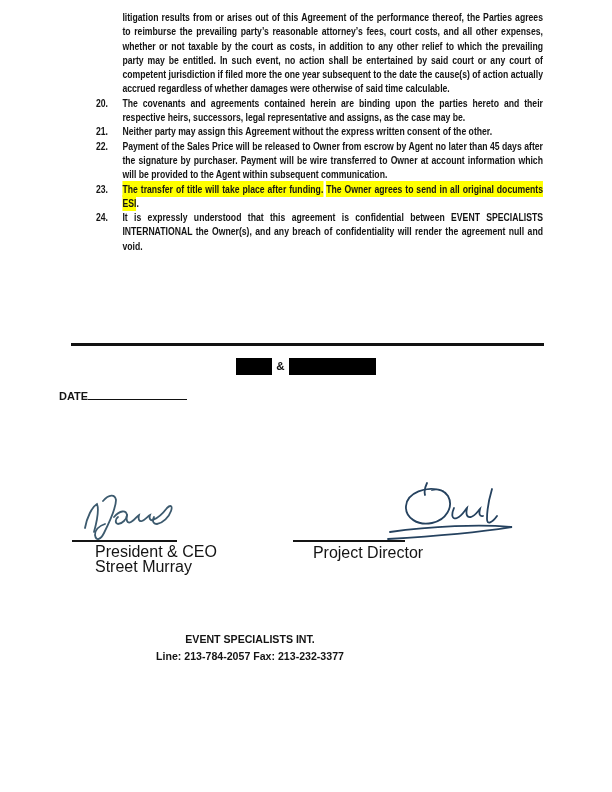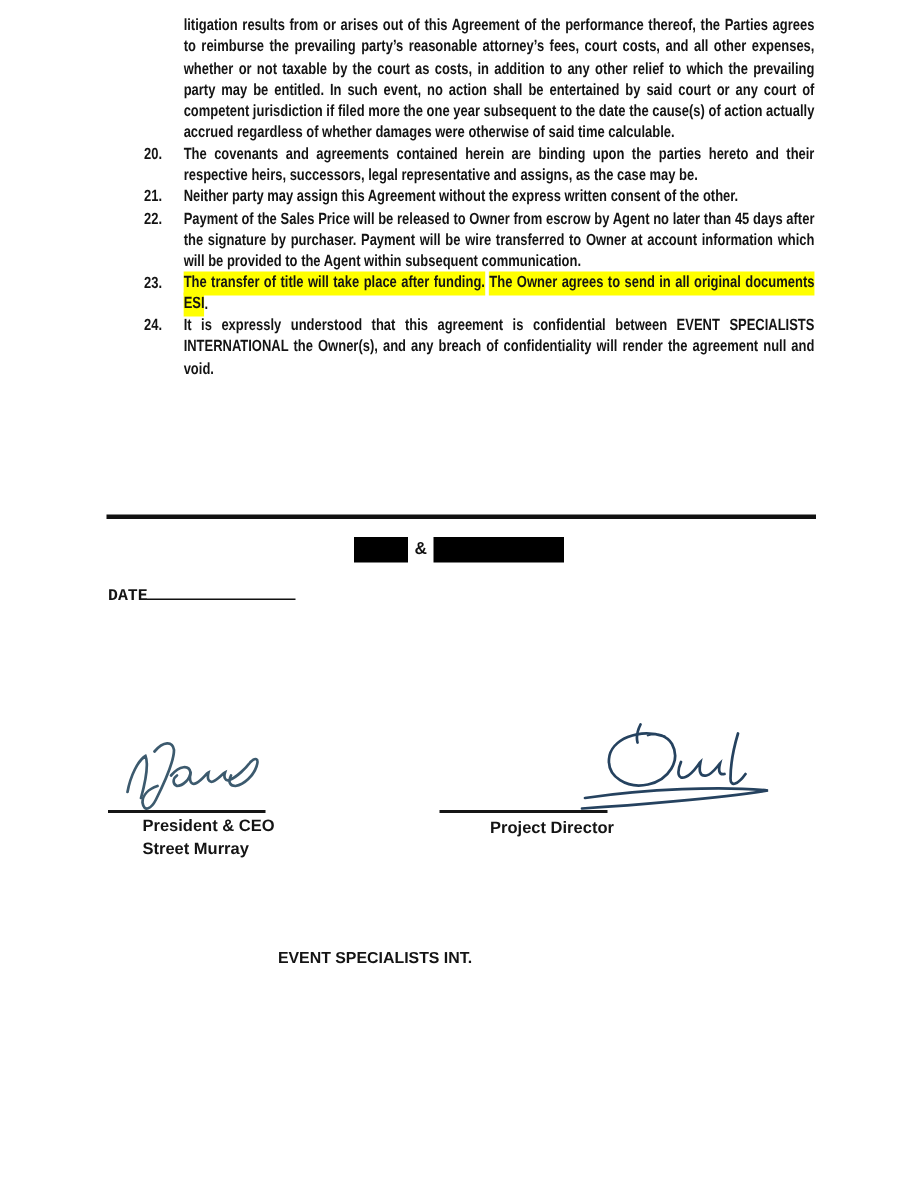--- a/index.html
+++ b/index.html
@@ -23,31 +23,31 @@
 
   
   .redaction{position:absolute;left:0;top:357px;width:612px;height:18px;
              display:flex;justify-content:center;align-items:center;gap:4px;}
   .rbox{background:#000;height:17px;display:inline-block;}
   .rbox1{width:36px;}
   .rbox2{width:87px;}
   .amp{font-weight:bold;font-size:11.5px;line-height:17px;color:#111;}
 
   
-  .dateline{position:absolute;left:72px;top:388px;font-weight:bold;font-size:11px;color:#141414;font-family:Liberation Mono, monospace;}
+  .dateline{position:absolute;left:59px;top:388px;font-weight:bold;font-size:11px;color:#141414;}
   .dline{display:inline-block;width:99px;height:11px;border-bottom:1.7px solid #111;}
 
   
   .sigline{position:absolute;top:540px;height:1.8px;background:#151515;}
   .sigline-left{left:72px;width:105px;}
   .sigline-right{left:293px;width:112px;}
   .sig-svg{position:absolute;}
   .sig-left{left:72px;top:486px;}
   .sig-right{left:346px;top:482px;}
-  .siglabels{position:absolute;font-weight:bold;font-size:11px;line-height:15px;color:#141414;}
+  .siglabels{position:absolute;font-weight:normal;font-size:16px;line-height:15px;color:#141414;}
   .siglabels-left{left:95px;top:544px;text-align:left;}
   .siglabels-right{left:294px;top:545px;width:148px;text-align:center;}
 
   
   .footer{position:absolute;left:0;top:631px;width:500px;text-align:center;
           font-weight:bold;font-size:10.6px;line-height:17px;color:#141414;}
   .weblink{color:var(--link,#4a8bce);text-decoration:none;font-weight:bold;}
 </style>
 </head>
 <body>
@@ -113,15 +113,16 @@
       <path d="M44,50 C85,44 135,42 166,45 C135,50 75,55 42,57"></path>
     </g>
   </svg>
   <div class="sigline sigline-right"></div>
   <div class="siglabels siglabels-right">
     <div>Project Director</div>
   </div>
 
   <div class="footer">
     <div>EVENT SPECIALISTS INT.</div>
+    <div>Line: 213-784-2057 Fax: 213-232-3377</div>
   </div>
 
 </div>
 
 </body></html>

